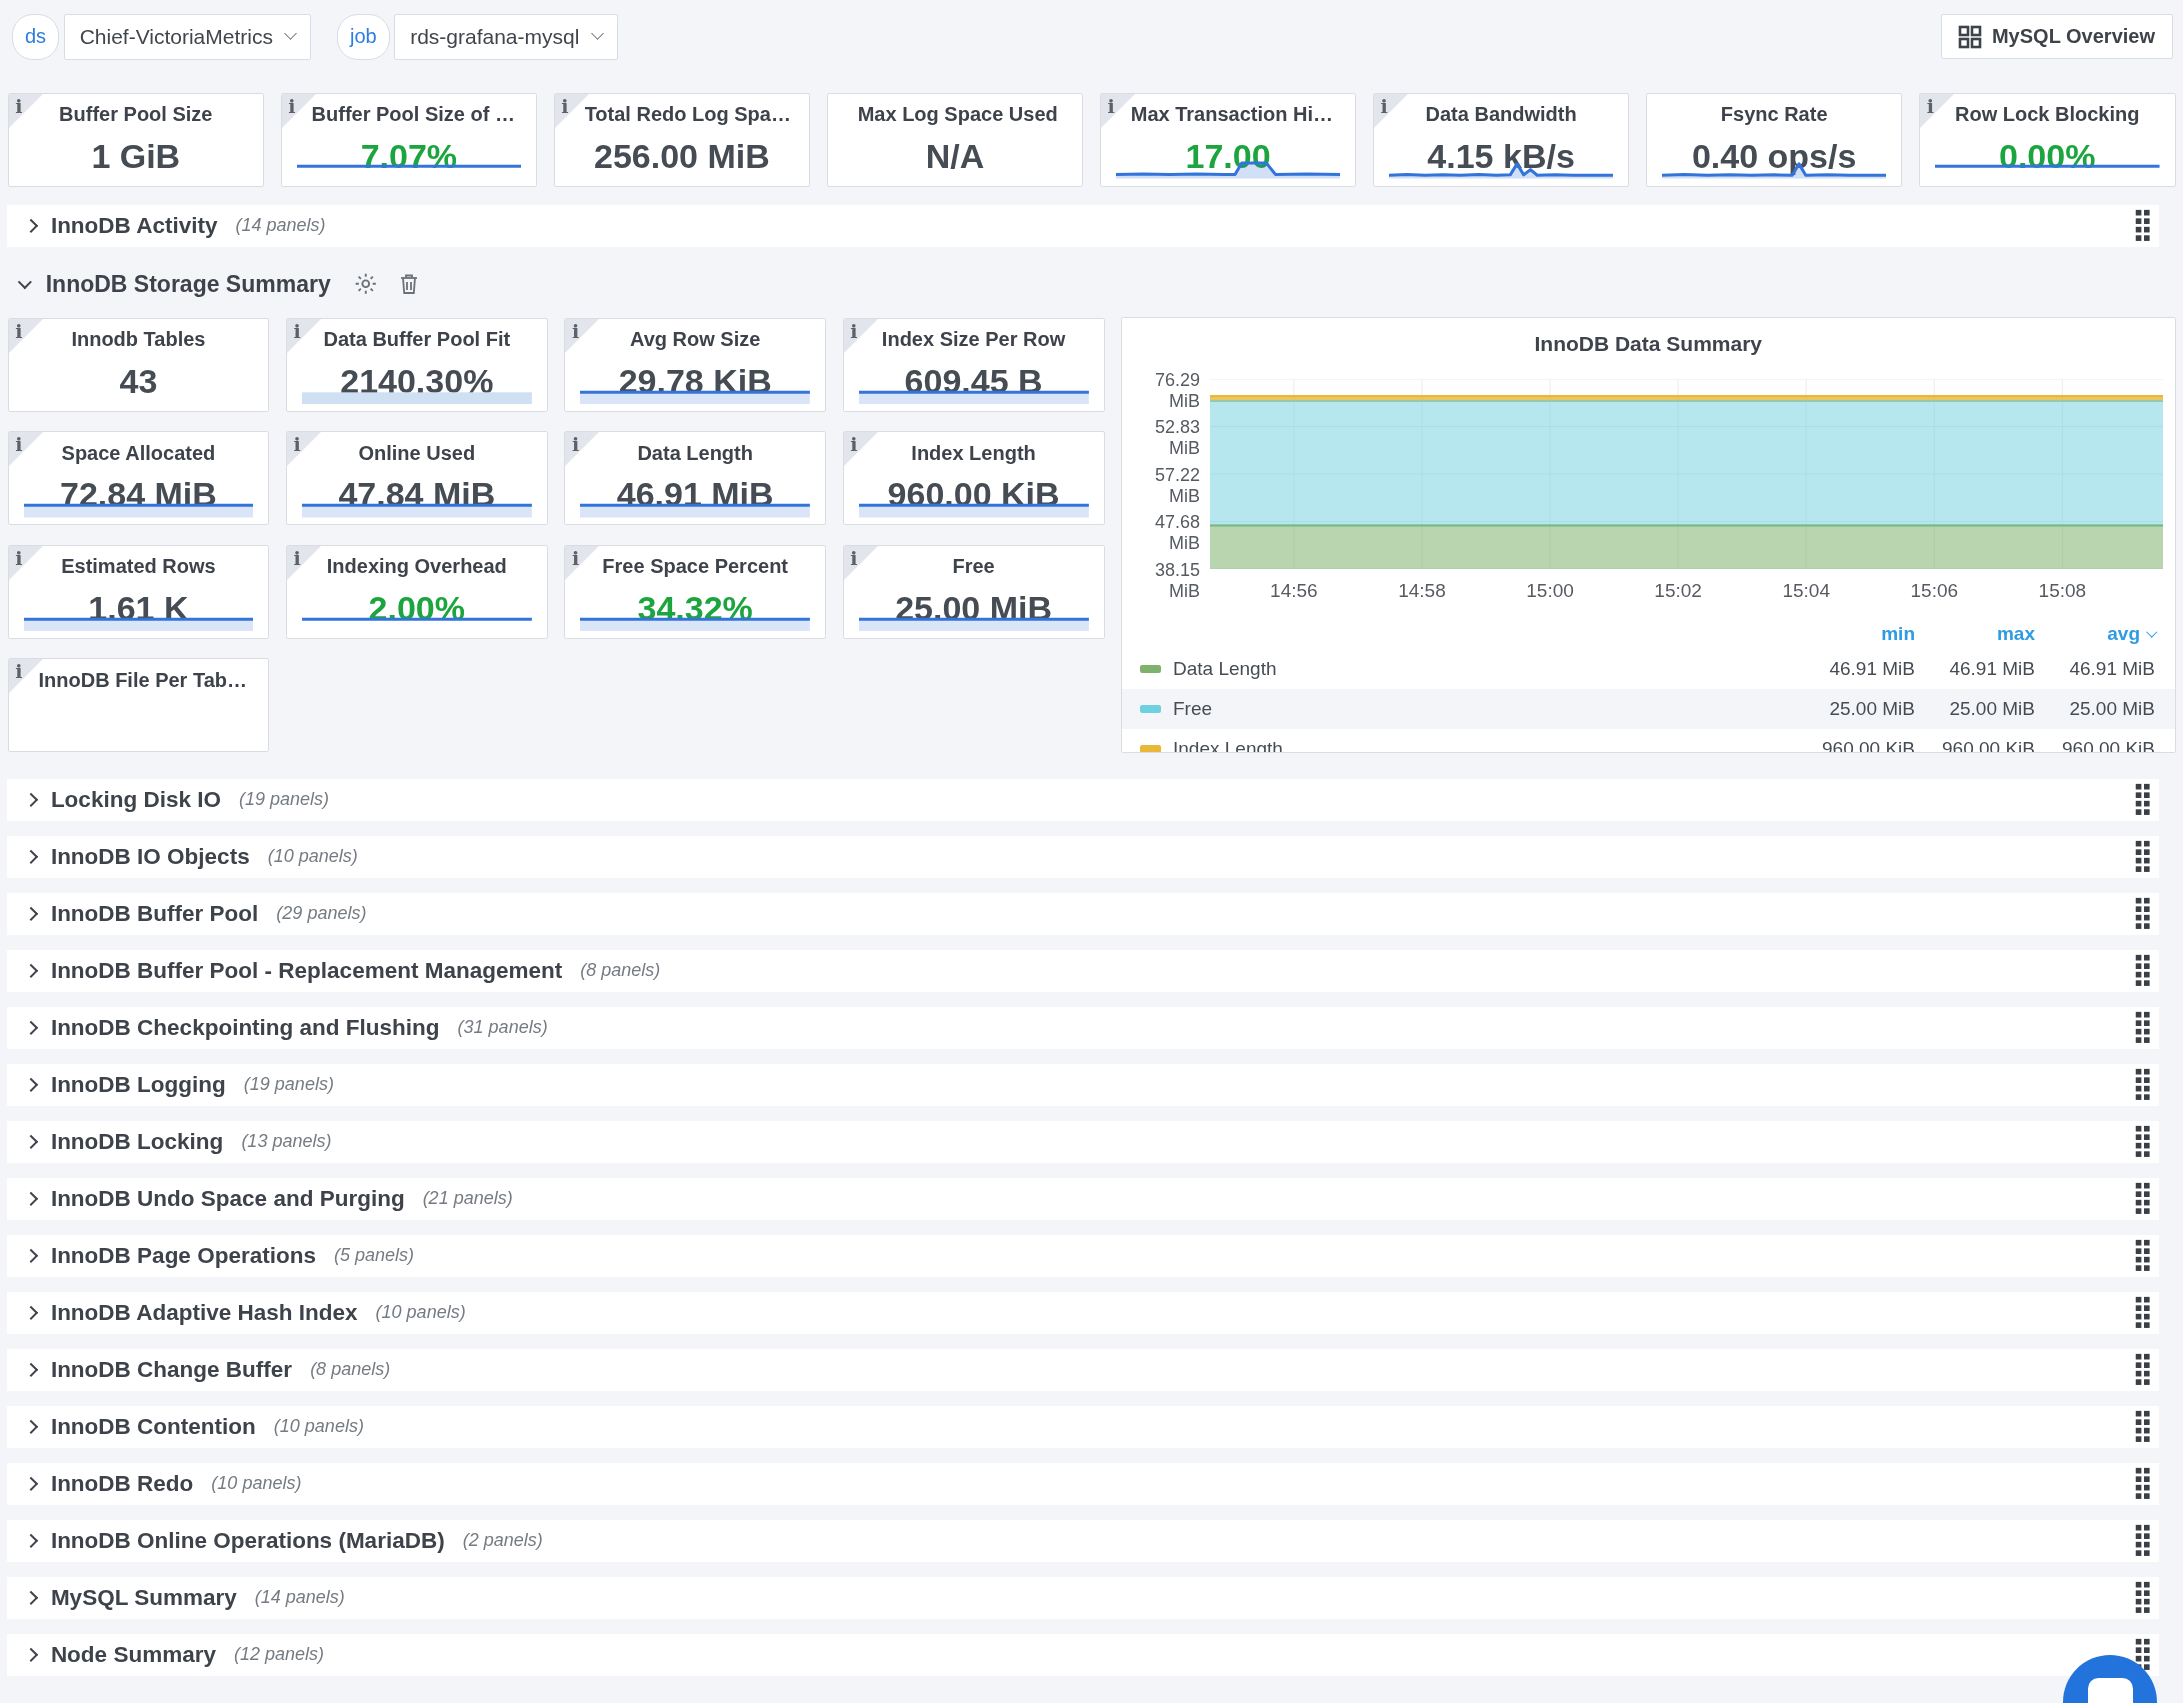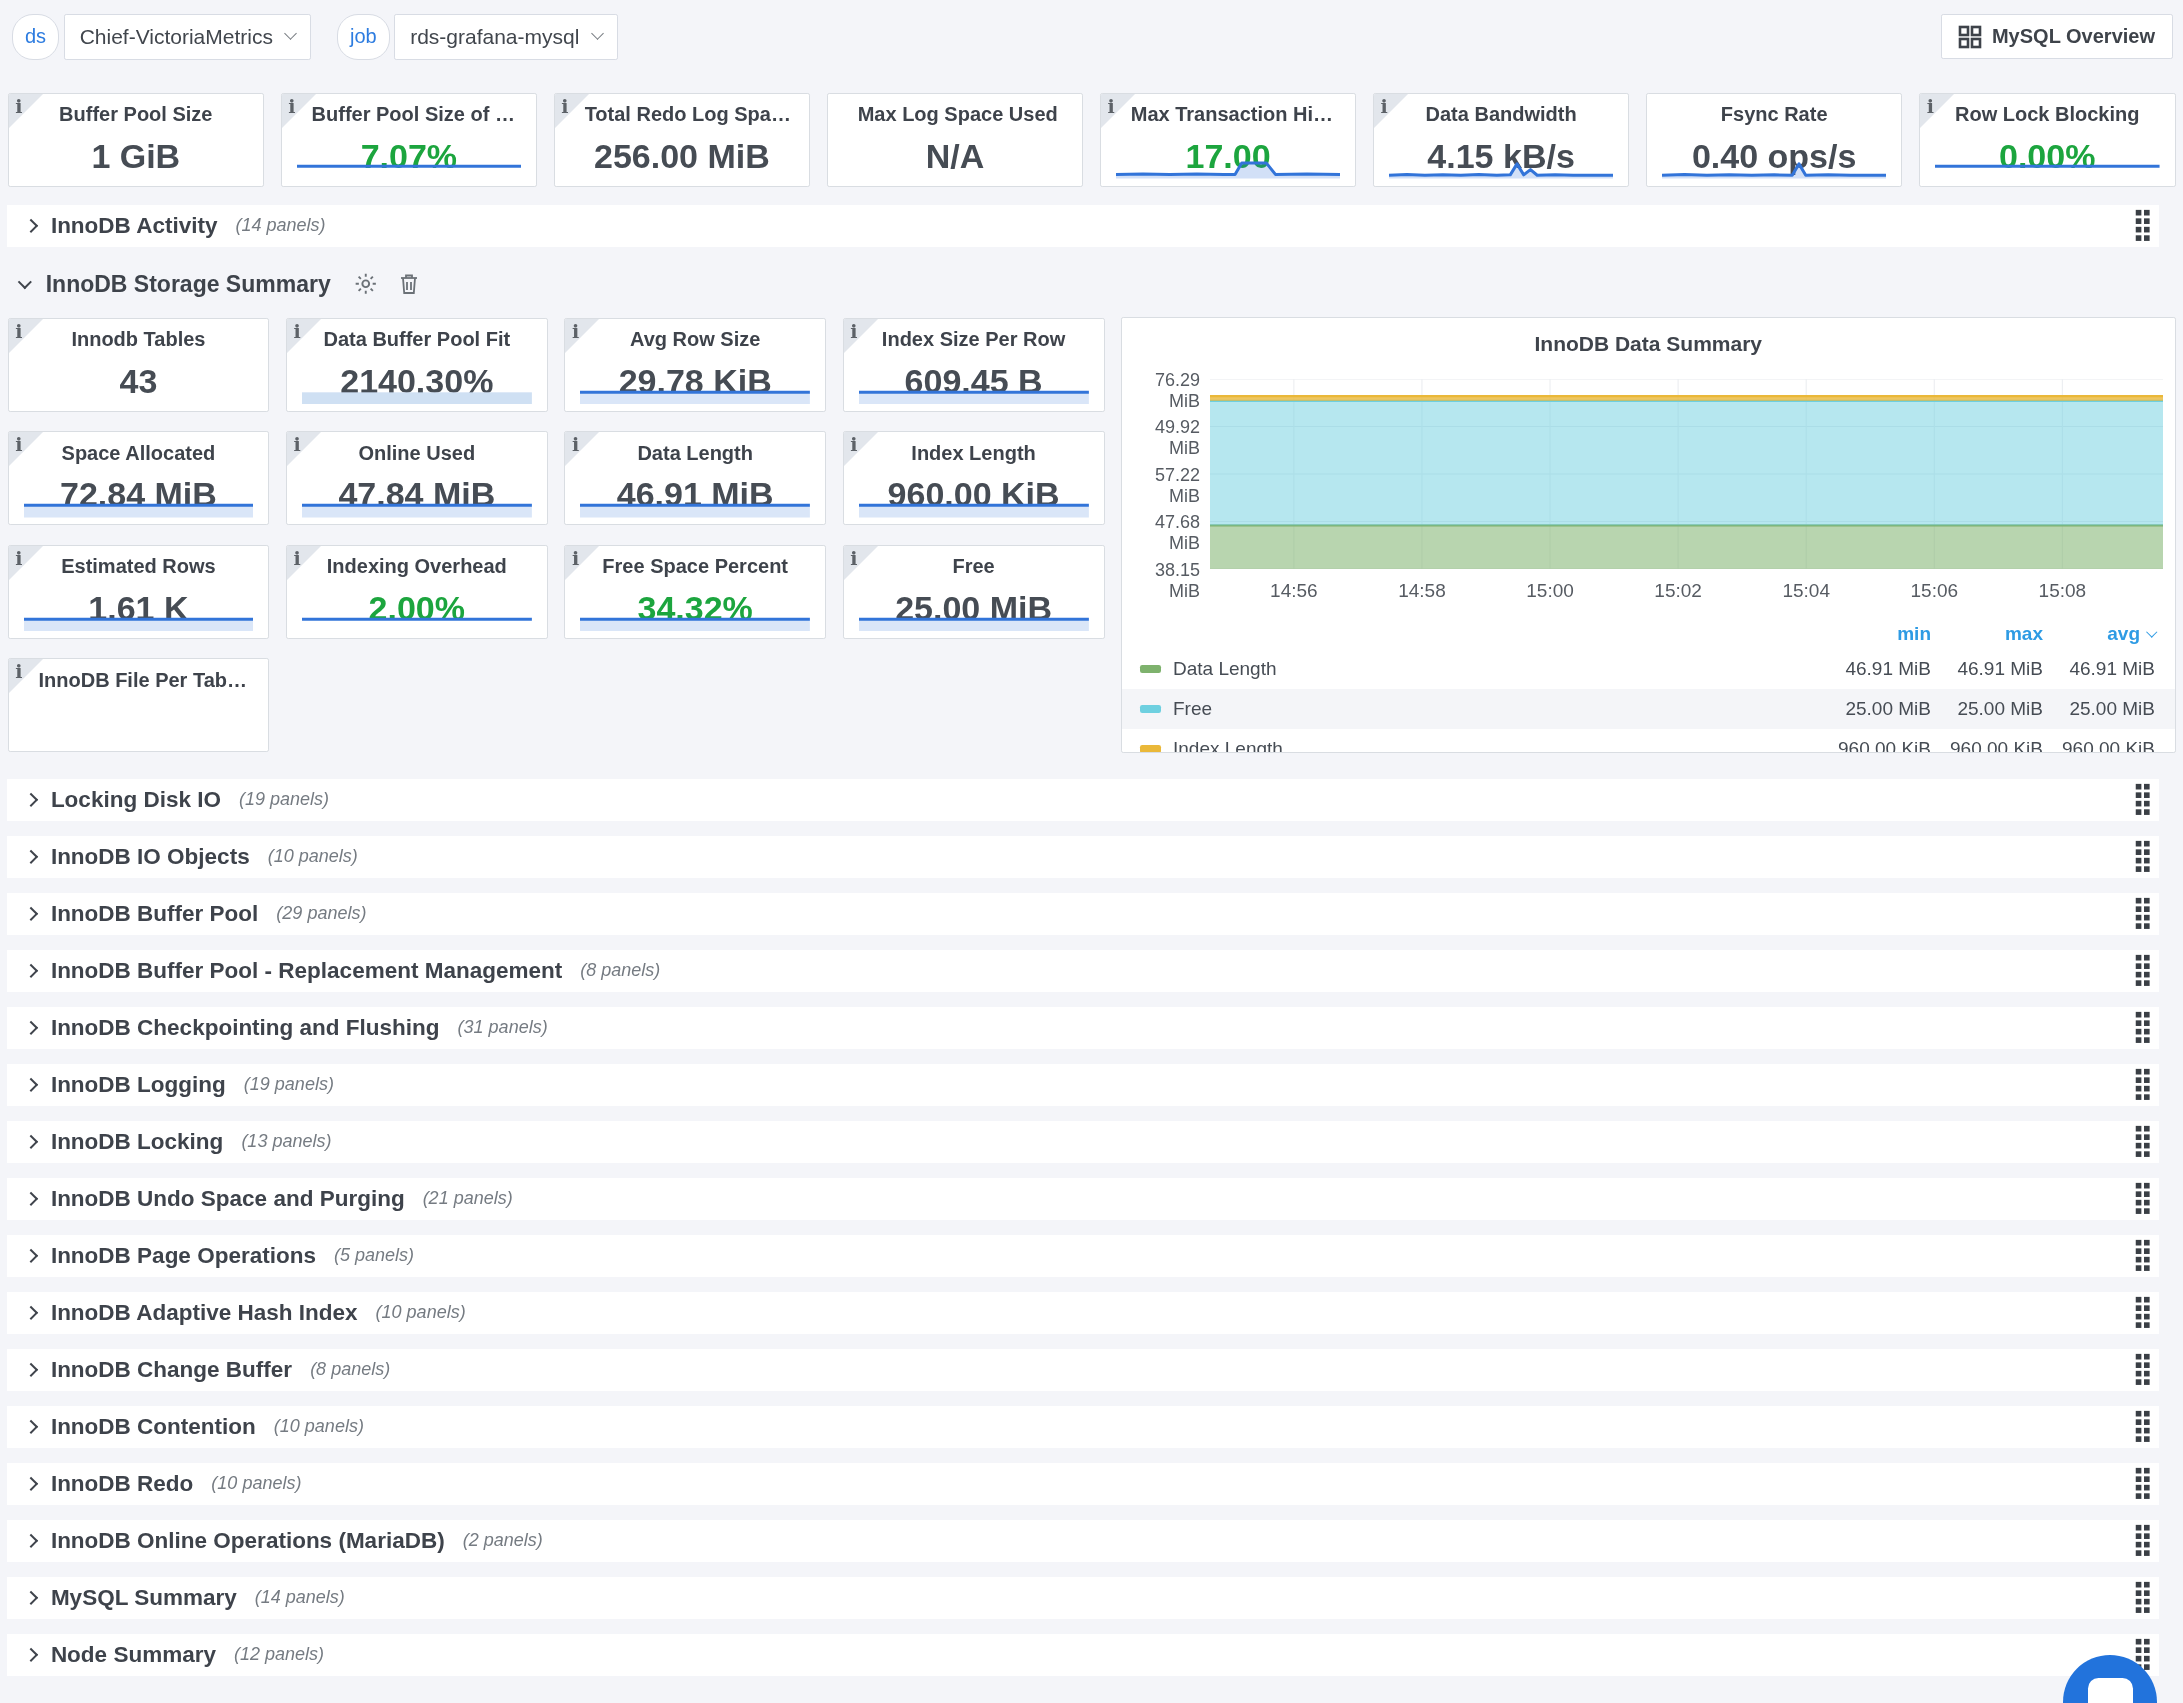--- a/index.html
+++ b/index.html
@@ -62,21 +62,21 @@
   .chart-panel { flex:1; margin-left:16.5px; height:436px; background:#fff; border:0.7px solid #d9dde2;
                  border-radius:2.2px; position:relative; overflow:hidden; }
   .chart-title { position:absolute; top:13.5px; left:0; right:0; text-align:center;
                  font-size:21px; font-weight:600; color:#3f444c; }
   .chart-svg { position:absolute; left:88px; top:61px; width:953px; height:190px; }
   .ylabels { position:absolute; left:0; top:0; width:78px; }
   .ylabel { position:absolute; right:0; width:78px; text-align:right; font-size:18px; color:#565b62; }
   .xlabels { position:absolute; left:88px; top:262px; width:953px; height:22.5px; }
   .xlabel { position:absolute; transform:translateX(-50%); font-size:19px; color:#565b62; }
   .legend { position:absolute; left:0; right:0; top:300px; }
-  .l-row { display:flex; align-items:center; height:40px; padding:0 19.5px 0 18px; }
+  .l-row { display:flex; align-items:center; height:40px; padding:0 19.5px 0 18px;gap:8px; }
   .l-row.stripe { background:#f4f5f8; }
   .l-head { height:31px; }
   .l-h { width:112px; text-align:right; font-size:19px; font-weight:600; color:#2e9be4;
          cursor:pointer; display:flex; justify-content:flex-end; align-items:center; }
   .l-h .sort-caret { width:7.5px; height:7.5px; border-right:1.9px solid #2e9be4;
          border-bottom:1.9px solid #2e9be4; transform:rotate(45deg); margin-left:7.5px; margin-top:-3.7px; }
   .l-name { flex:1; display:flex; align-items:center; font-size:19px; color:#464c54; cursor:pointer; }
   .swatch { width:21px; height:8.2px; border-radius:2.2px; margin-right:12px; flex:none; }
   .l-val { width:112px; text-align:right; font-size:19px; color:#464c54; }
   
@@ -378,21 +378,21 @@
         <line x1="1137.6768" x2="1137.6768" y1="0" y2="254" stroke="#eceef1" stroke-width="1.5"></line>
         <rect x="0" y="195.66124803356058" width="1272" height="58.33875196643942" fill="#7eb26d" fill-opacity="0.55"></rect>
         <line x1="0" x2="1272" y1="195.66124803356058" y2="195.66124803356058" stroke="#7eb26d" stroke-width="3"></line>
         <rect x="0" y="29.169375983219776" width="1272" height="166.49187205034082" fill="#6ed0e0" fill-opacity="0.5"></rect>
         <line x1="0" x2="1272" y1="29.169375983219776" y2="29.169375983219776" stroke="#6ed0e0" stroke-width="3"></line>
         <rect x="0" y="22.909281594126977" width="1272" height="6.260094389092799" fill="#eab839" fill-opacity="0.8"></rect>
         <line x1="0" x2="1272" y1="22.909281594126977" y2="22.909281594126977" stroke="#eab839" stroke-width="3"></line>
       </svg>
     <div class="ylabels" id="ylabels">
         <div class="ylabel" style="top: 52px;">76.29 MiB</div>
-        <div class="ylabel" style="top: 99px;">49.92 MiB</div>
+        <div class="ylabel" style="top: 99px;">52.83 MiB</div>
         <div class="ylabel" style="top: 147px;">57.22 MiB</div>
         <div class="ylabel" style="top: 194px;">47.68 MiB</div>
         <div class="ylabel" style="top: 242px;">38.15 MiB</div>
       </div>
     <div class="xlabels" id="xlabels">
         <div class="xlabel" style="left: 8.8%;">14:56</div>
         <div class="xlabel" style="left: 22.24%;">14:58</div>
         <div class="xlabel" style="left: 35.68%;">15:00</div>
         <div class="xlabel" style="left: 49.12%;">15:02</div>
         <div class="xlabel" style="left: 62.56%;">15:04</div>

